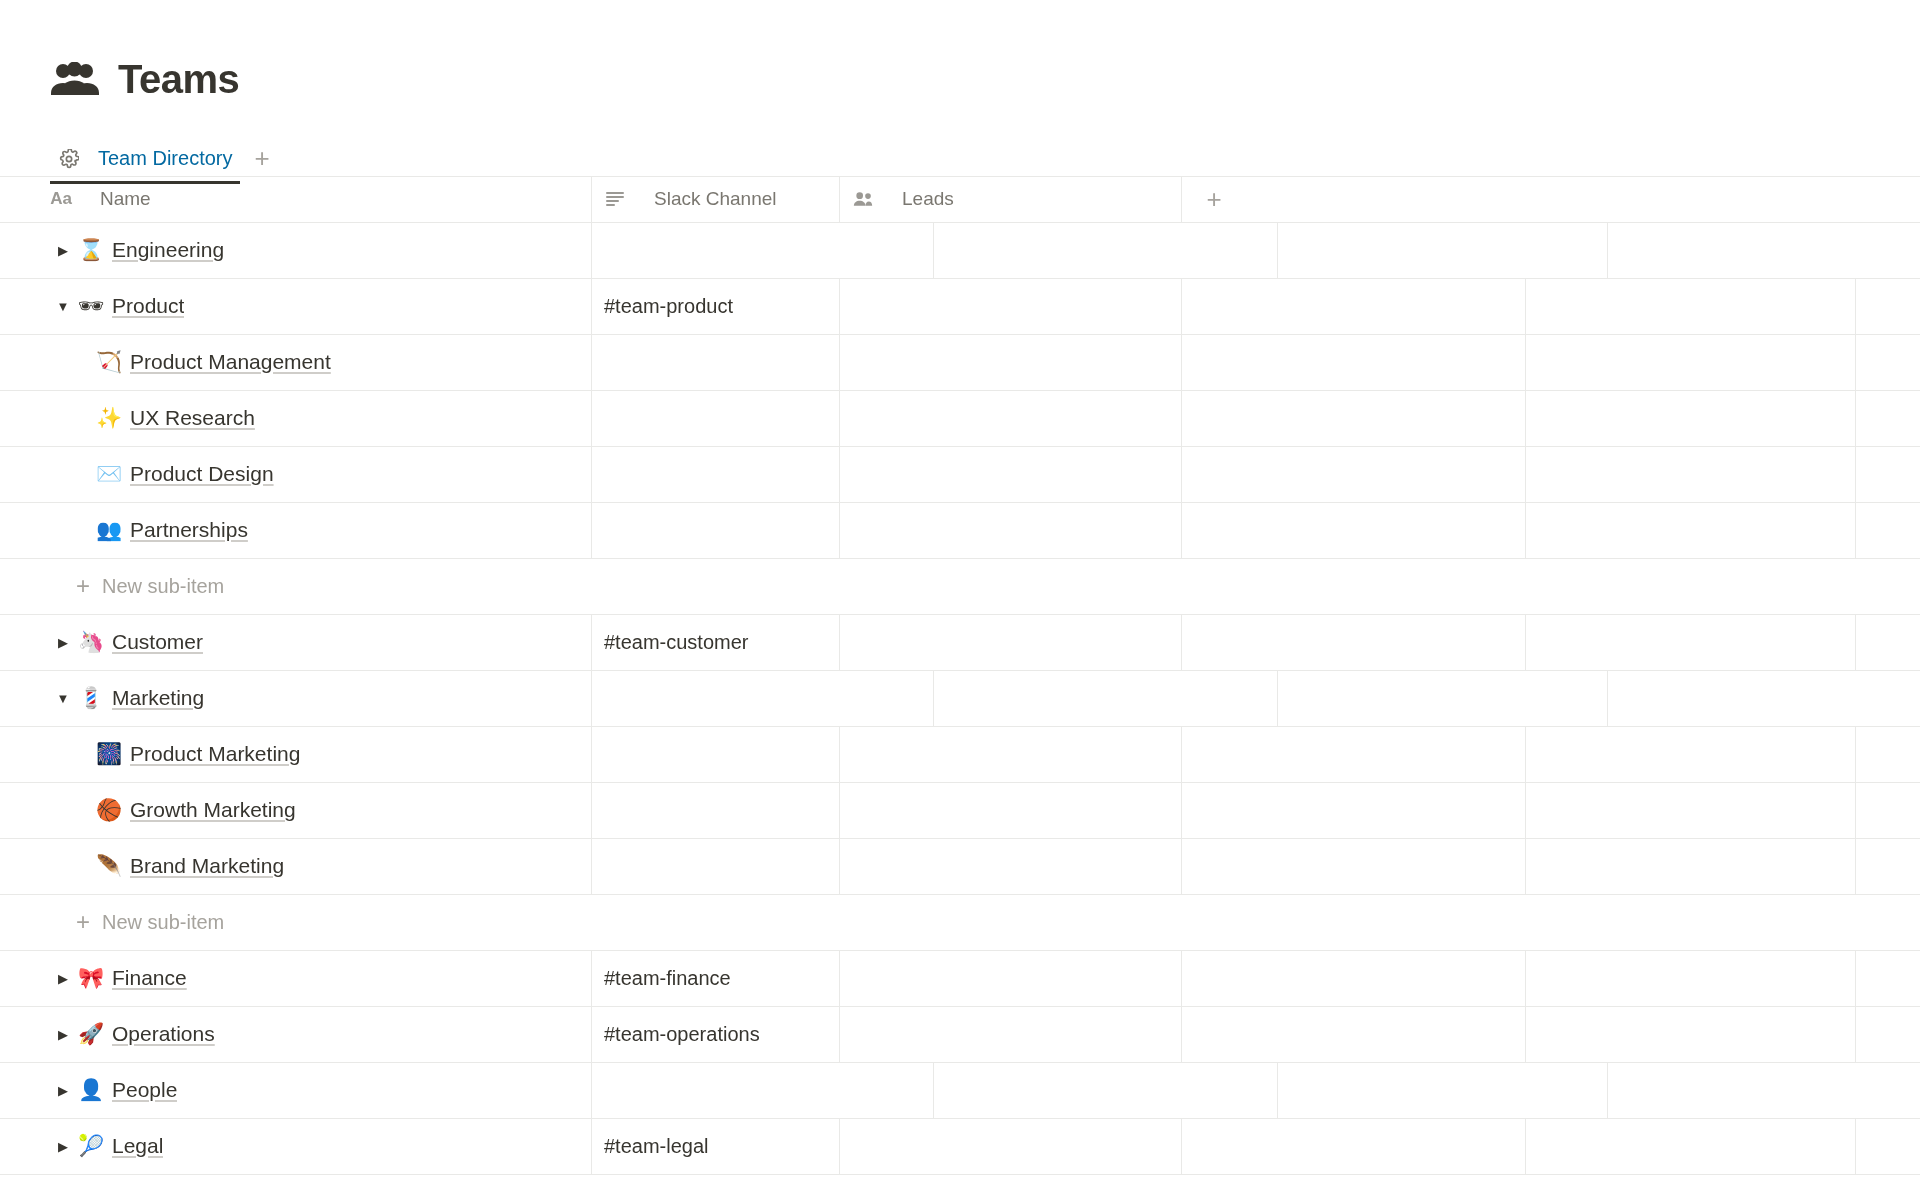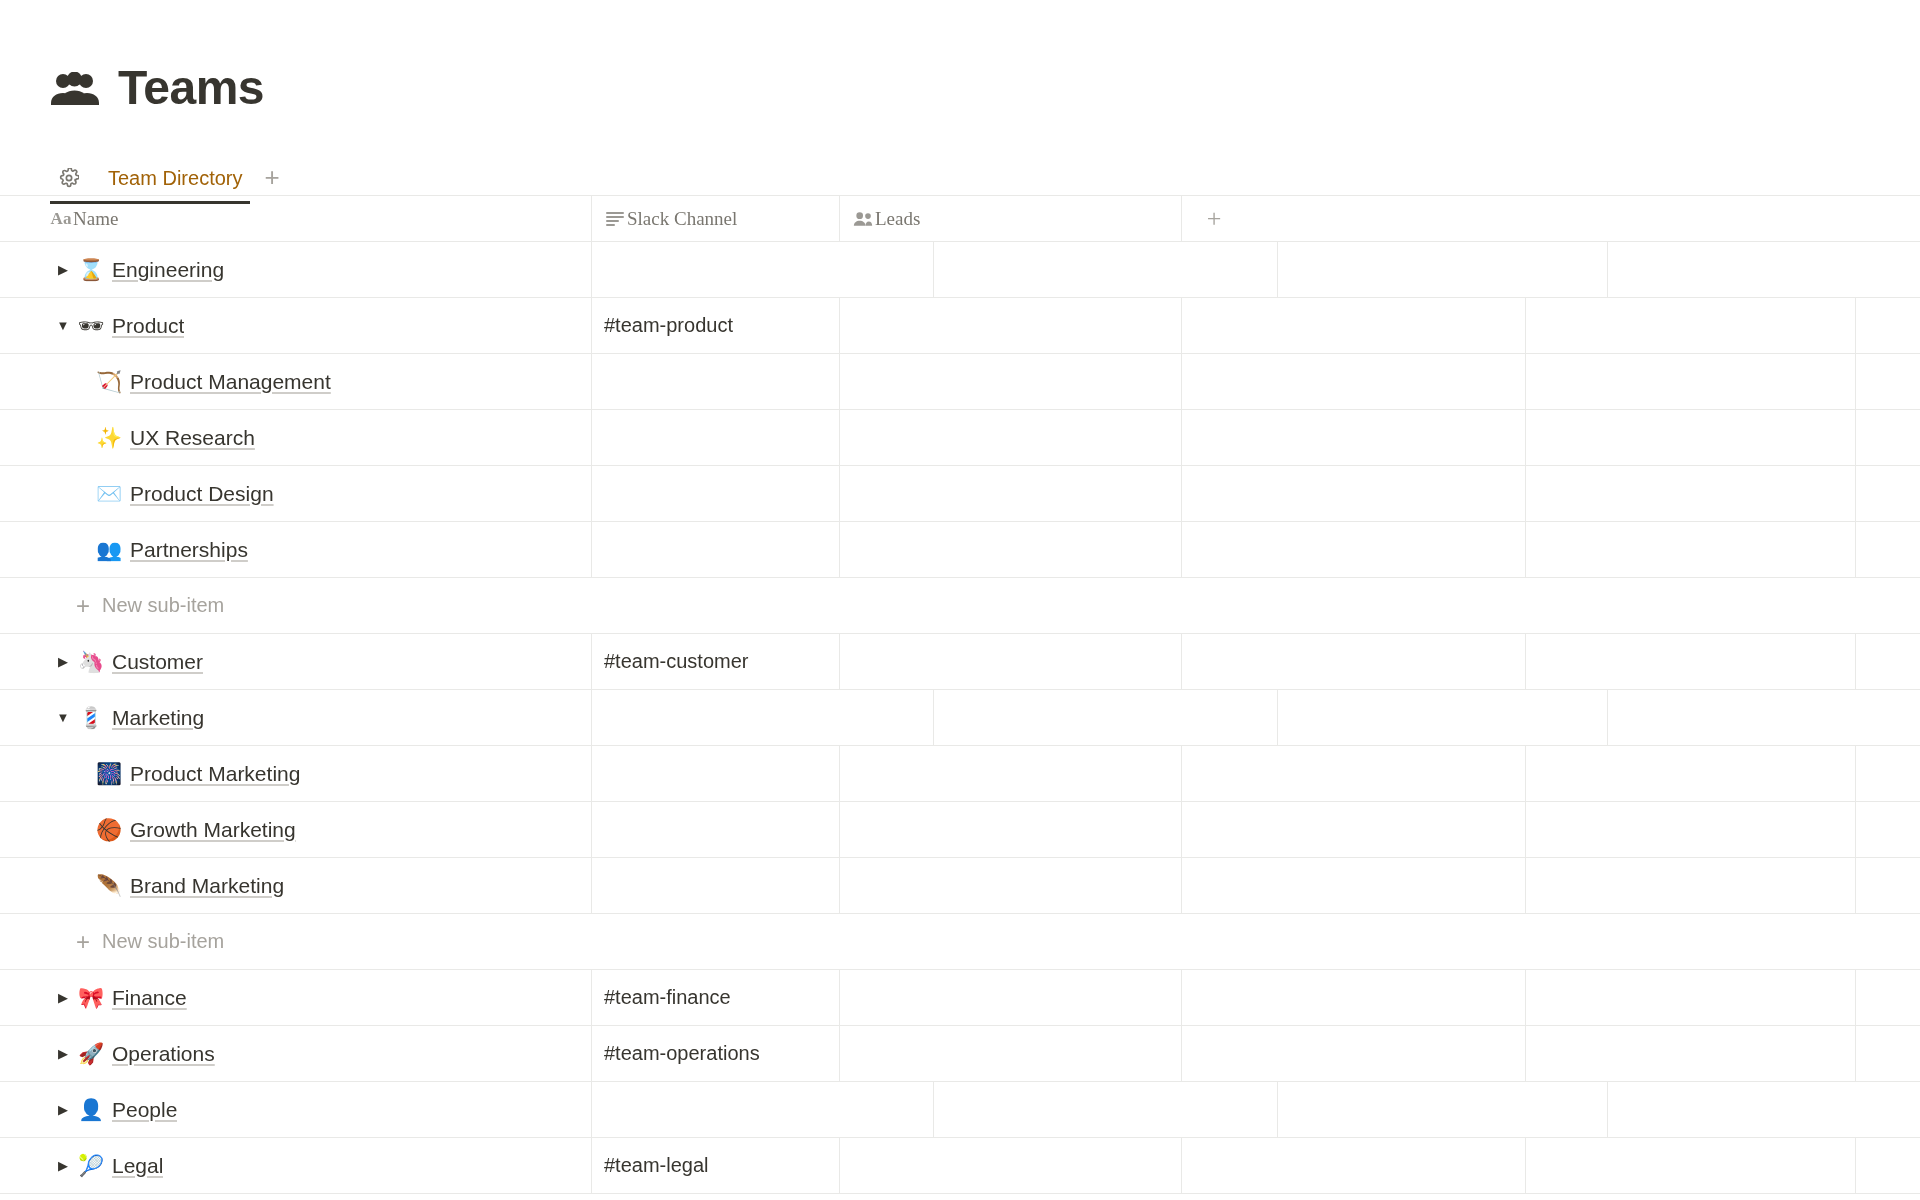--- a/index.html
+++ b/index.html
@@ -28,41 +28,41 @@
   }
   .page-icon {
     width: 54px;
     height: 54px;
     display: flex;
     align-items: center;
     justify-content: center;
     color: #37352f;
   }
   .page-title {
-    font-size: 48px;
+    font-size: 40px;
     font-weight: bold;
     letter-spacing: -0.5px;
     line-height: 1.1;
     color: #37352f;
   }
   
   .view-tabs {
     display: flex;
     align-items: center;
     gap: 4px;
     padding: 22px 0 0 50px;
     height: 48px;
   }
   .view-tab {
     display: flex;
     align-items: center;
-    gap: 28px;
+    gap: 18px;
     padding: 6px 8px 14px 8px;
     font-size: 20px;
-    color: #a16207;
+    color: #0369a1;
     cursor: pointer;
     position: relative;
   }
   .view-tab.active::after {
     content: "";
     position: absolute;
     left: 0; right: 0; bottom: 0;
     height: 3px;
     background: #37352f;
   }
@@ -107,22 +107,21 @@
   .c-name    { width: 592px; padding-left: 50px; }
   .c-slack   { width: 248px; text-align: right; }
   .c-leads   { width: 342px; }
   .c-members { width: 344px; }
   .c-space   { width: 330px; }
   .c-add     { width: 64px; border-right: none; justify-content: center; }
 
   .t-head .cell {
     color: #7a7770;
     font-size: 19px;
-    gap: 1px;
-    font-family: Liberation Serif, serif;
+    gap: 28px;
   }
   .t-head .c-name { padding-left: 50px; }
   .hicon {
     display: inline-flex;
     align-items: center;
     justify-content: center;
     width: 22px;
     height: 22px;
     color: #9b9994;
     flex: none;

